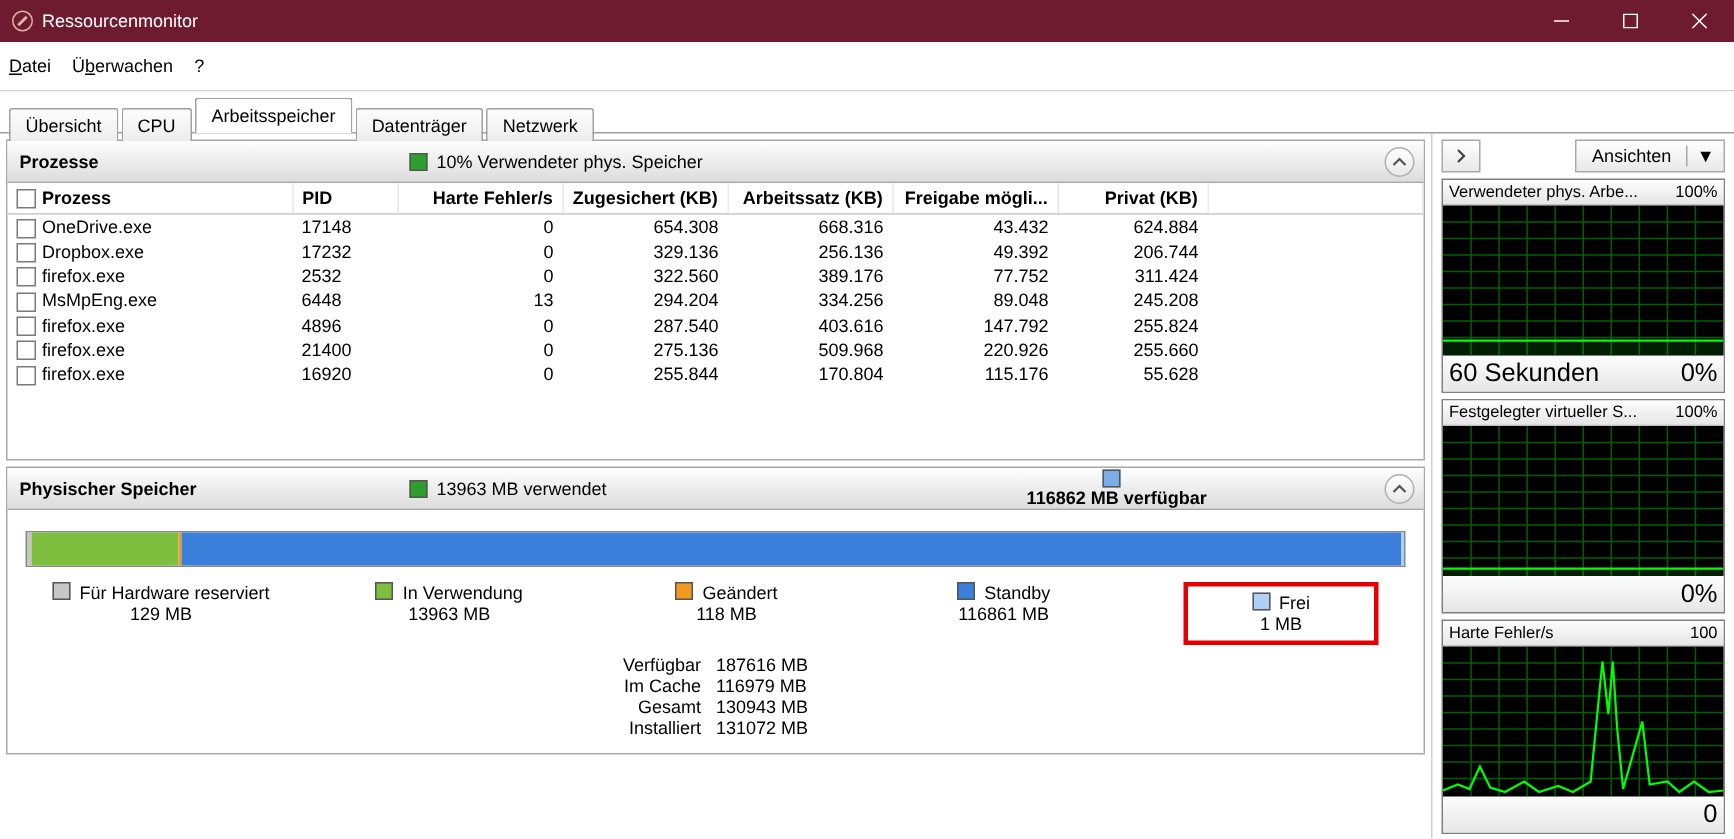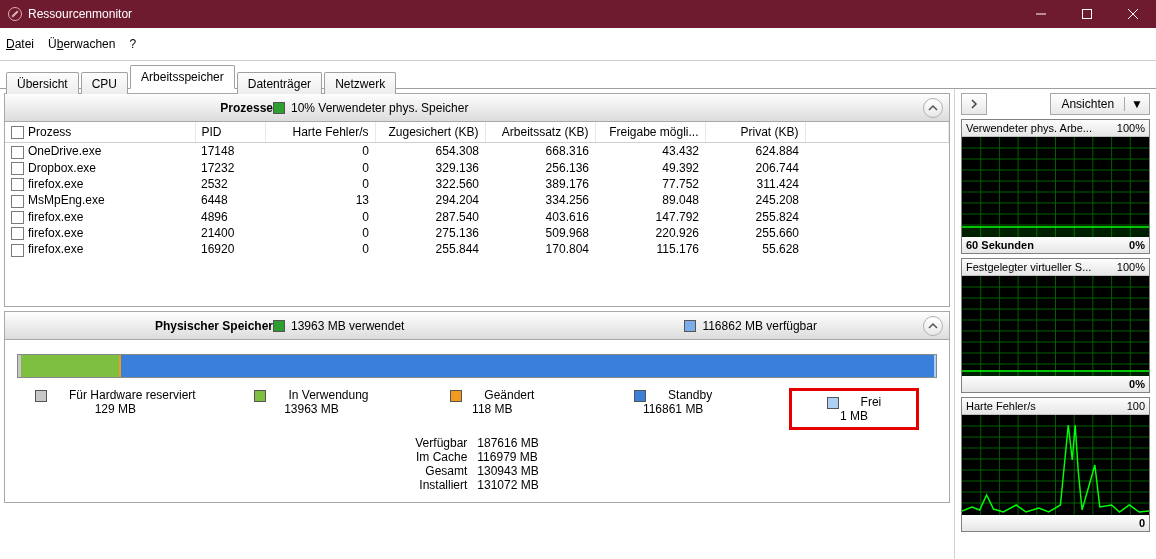--- a/index.html
+++ b/index.html
@@ -12,57 +12,57 @@
   .winbtn { width: 46px; height: 28px; display: flex; align-items: center; justify-content: center; color: #fff; cursor: pointer; }
   .menubar { height: 22px; display: flex; align-items: center; padding: 16px 6px; border-bottom: 1px solid #d0d0d0; background: #fff; }
   .menubar span { margin-right: 14px; cursor: pointer; }
   .menubar span u { text-decoration: underline; }
   .tabs { height: 28px; display: flex; align-items: flex-end; padding: 0 6px; background: #fff; border-bottom: 1px solid #a0a0a0; }
   .tab { border: 1px solid #a0a0a0; border-bottom: none; background: linear-gradient(#fdfdfd, #ececec); padding: 4px 10px; margin-right: 2px; cursor: pointer; position: relative; top: 7px; border-radius: 2px 2px 0 0; }
   .tab.active { background: #fff; top: 1px; border-bottom: 1px solid #fff; }
   .content { display: flex; height: calc(559px - 28px - 22px - 28px); }
   .main { flex: 1; padding: 4px; overflow: hidden; }
   .panel { border: 1px solid #a8a8a8; margin-bottom: 4px; }
-  .panelhead { height: 28px; background: linear-gradient(#fefefe, #dcdcdc); display: flex; align-items: center; padding: 0 8px; font-weight: bold; position: relative; border-bottom: 1px solid #a8a8a8; text-align: right; }
+  .panelhead { height: 28px; background: linear-gradient(#fefefe, #dcdcdc); display: flex; align-items: center; padding: 0 8px; font-weight: bold; position: relative; border-bottom: 1px solid #a8a8a8; }
   .panelhead .headtitle { min-width: 260px; }
   .panelhead .summary1 { display: flex; align-items: center; font-weight: normal; }
-  .panelhead .summary2 { display: flex; align-items: center; font-weight: normal; margin-left: 280px; }
+  .panelhead .summary2 { display: flex; align-items: center; font-weight: bold; margin-left: 280px; flex-direction: column; }
   .sq { width: 12px; height: 12px; margin-right: 6px; border: 1px solid #555; }
   .collapse { position: absolute; right: 6px; top: 4px; width: 20px; height: 20px; border: 1px solid #b0b0b0; border-radius: 50%; background: linear-gradient(#fff,#e8e8e8); display: flex; align-items: center; justify-content: center; cursor: pointer; }
   .table-wrap { height: 184px; overflow-y: auto; overflow-x: hidden; }
   table { width: 100%; border-collapse: collapse; }
-  th { text-align: left; font-weight: normal; padding: 3px 6px; background: #fff; border-bottom: 1px solid #d0d0d0; border-right: 1px solid #e8e8e8; white-space: nowrap; }
+  th { text-align: left; font-weight: bold; padding: 3px 6px; background: #fff; border-bottom: 1px solid #d0d0d0; border-right: 1px solid #e8e8e8; white-space: nowrap; }
   th.r { text-align: right; }
   td { padding: 1px 6px; white-space: nowrap; }
   td.r { text-align: right; }
   .chk { display:inline-block; width:13px; height:13px; border:1px solid #7a7a7a; background:#fff; margin-right:4px; vertical-align:middle; }
   .membar { height: 24px; margin: 14px 12px 10px; display: flex; border: 1px solid #888; }
   .membar div { height: 100%; }
   .mb-res { background: #c7c7c7; }
   .mb-use { background: #7fbf3f; }
   .mb-mod { background: #f29a1f; }
   .mb-stb { background: #3a7fd9; }
   .mb-free { background: #aed0f5; }
   .legend { display: flex; justify-content: space-between; padding: 0 30px 6px; align-items:flex-start; }
   .leg { text-align: center; min-width: 130px; }
-  .leg .lbl { display:flex; align-items:flex-end; justify-content:center;gap:16px; }
+  .leg .lbl { display:flex; align-items:flex-start; justify-content:center; }
   .leg .lsq { width:12px; height:12px; border:1px solid #555; margin-right:6px; }
   .highlight { border: 3px solid #e40000; padding: 4px 8px; }
   .summarygrid { display: grid; grid-template-columns: auto auto; column-gap: 10px; justify-content: center; padding-bottom: 10px; }
   .summarygrid .k { text-align: right; }
   .right { width: 202px; border-left: 1px solid #d0d0d0; padding: 4px 6px; }
   .right-top { display:flex; align-items:center; justify-content:space-between; margin-bottom:4px; }
   .navbtn { width:26px; height:22px; border:1px solid #a8a8a8; background:linear-gradient(#fff,#e8e8e8); display:flex; align-items:center; justify-content:center; cursor:pointer; }
   .viewsbtn { border:1px solid #a8a8a8; background:linear-gradient(#fff,#e8e8e8); height:22px; display:flex; align-items:center; cursor:pointer; }
   .viewsbtn .txt { padding:0 10px; }
   .viewsbtn .dd { border-left:1px solid #a8a8a8; padding: 0 6px; }
   .graphbox { border:1px solid #808080; margin-bottom:4px; }
   .graphhead { display:flex; justify-content:space-between; background:linear-gradient(#fdfdfd,#e6e6e6); padding:2px 4px; font-size:11px; border-bottom:1px solid #c0c0c0; }
   .graphbody { height:100px; background:#000; position:relative; overflow:hidden; }
-  .graphfoot { display:flex; justify-content:space-between; background:linear-gradient(#fdfdfd,#e6e6e6); padding:2px 4px; font-size:11px;font-weight:bold; }
+  .graphfoot { display:flex; justify-content:space-between; background:linear-gradient(#fdfdfd,#e6e6e6); padding:2px 4px; font-size:17px; }
   svg.sparkline { position:absolute; top:0; left:0; width:100%; height:100%; }
 </style>
 </head>
 <body>
 
 <div class="titlebar">
   <span class="icon"></span>
   <span class="title">Ressourcenmonitor</span>
   <div class="winbtns">
     <div class="winbtn">

